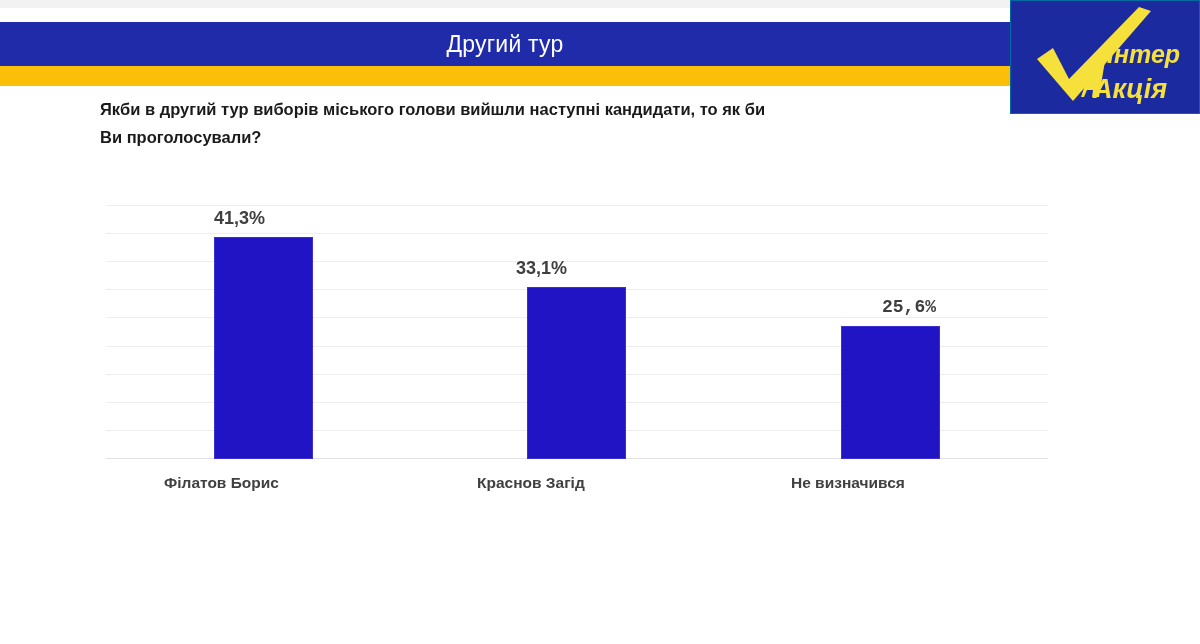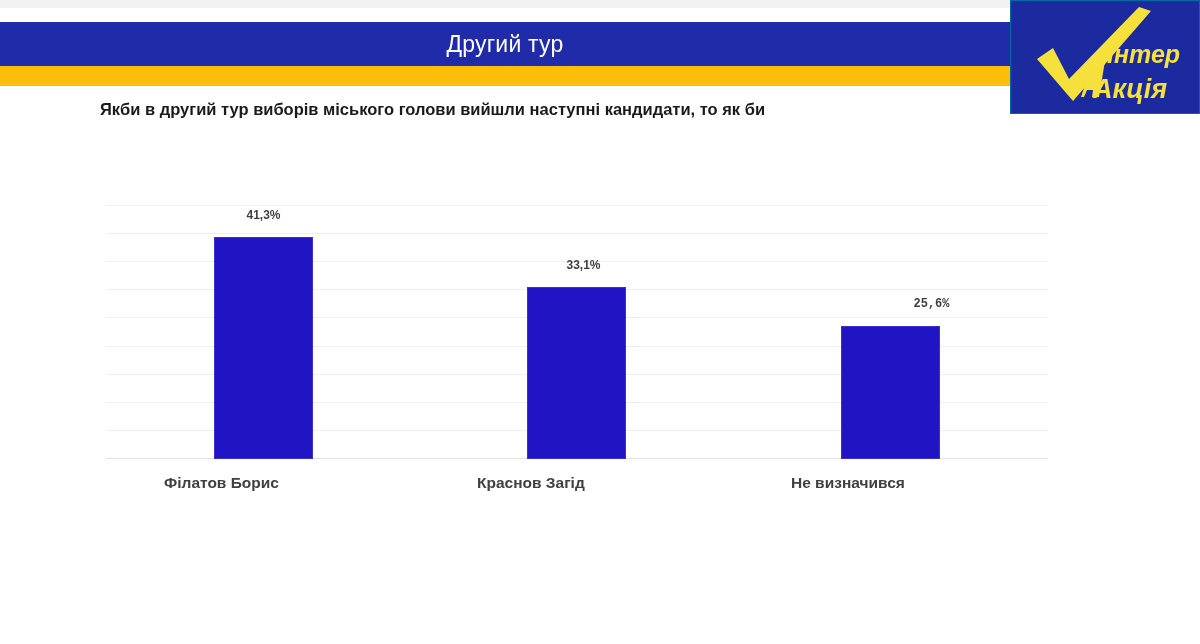--- a/index.html
+++ b/index.html
@@ -103,23 +103,23 @@
   .gridline.axis { background: #e2e2e2; }
 
   .bar {
     position: absolute;
     background: #2014c4;
     border: 1px solid #3b2fd0;
     box-sizing: border-box;
   }
   .bar-label {
     position: absolute;
-    text-align: center;
+    text-align: left;
     color: #3f3f3f;
-    font-size: 12px;
+    font-size: 18px;
     font-weight: bold;
     font-family: "Liberation Sans", sans-serif;
     white-space: nowrap;
   }
   .cat-label {
     position: absolute;
     top: 278px;
     text-align: left;
     color: #404040;
     font-size: 15.5px;
@@ -171,20 +171,21 @@
       <path d="M26 58 L42 47 L58 78 L128 6 L140 10 L62 100 Z" fill="#f5e03c"></path>
 
       <path d="M70 96 L84 54 L95 54 L88 96 L81 96 L82 89 L76 89 L73 96 Z" fill="#f5e03c"></path>
       <text x="96" y="62" font-family="'Liberation Sans', sans-serif" font-size="25" font-weight="bold" font-style="italic" fill="#f5e03c">Інтер</text>
       <text x="82" y="97" font-family="'Liberation Sans', sans-serif" font-size="27" font-weight="bold" font-style="italic" fill="#f5e03c">Акція</text>
     </svg>
   </div>
 
   <div class="question">
     <div>Якби в другий тур виборів міського голови вийшли наступні кандидати, то як би</div>
+    <div>Ви проголосували?</div>
   </div>
 
   <div class="chart">
     <div class="plot">
       <div class="gridline" style="top:0px;"></div>
       <div class="gridline" style="top:28px;"></div>
       <div class="gridline" style="top:56px;"></div>
       <div class="gridline" style="top:84px;"></div>
       <div class="gridline" style="top:112px;"></div>
       <div class="gridline" style="top:141px;"></div>
@@ -194,21 +195,21 @@
       <div class="gridline axis" style="top:253px;"></div>
 
       <div class="bar" style="left:108px; width:99px; top:32px; height:222px;"></div>
 
       <div class="bar" style="left:421px; width:99px; top:82px; height:172px;"></div>
 
       <div class="bar" style="left:735px; width:99px; top:121px; height:133px;"></div>
     </div>
 
     <div class="bar-label" style="left:108px; width:99px; top:12px;">41,3%</div>
-    <div class="bar-label" style="left:428px; width:99px; top:62px;">33,1%</div>
+    <div class="bar-label" style="left:410px; width:99px; top:62px;">33,1%</div>
     <div class="bar-label" style="left:776px; width:99px; top:101px;font-family:Liberation Mono, monospace;">25,6%</div>
 
     <div class="cat-label" style="left:58px;  width:200px;">Філатов Борис</div>
     <div class="cat-label" style="left:685px; width:200px;">Не визначився</div>
     <div class="cat-label" style="left:371px; width:200px;">Краснов Загід</div>
   </div>
 
   <div class="footer-bar"></div>
   <div class="page-number">7</div>
 

